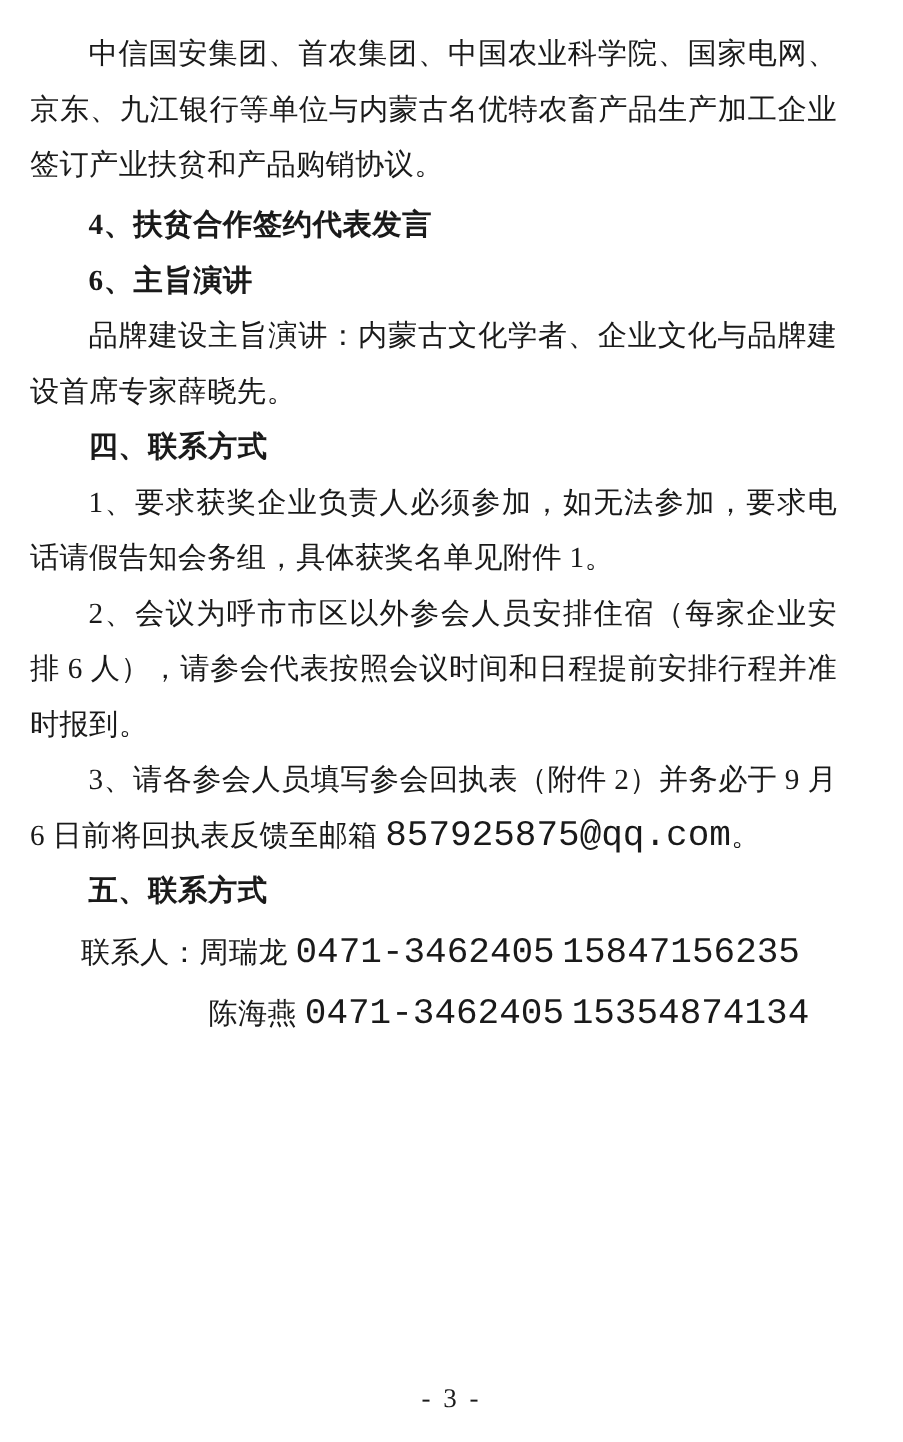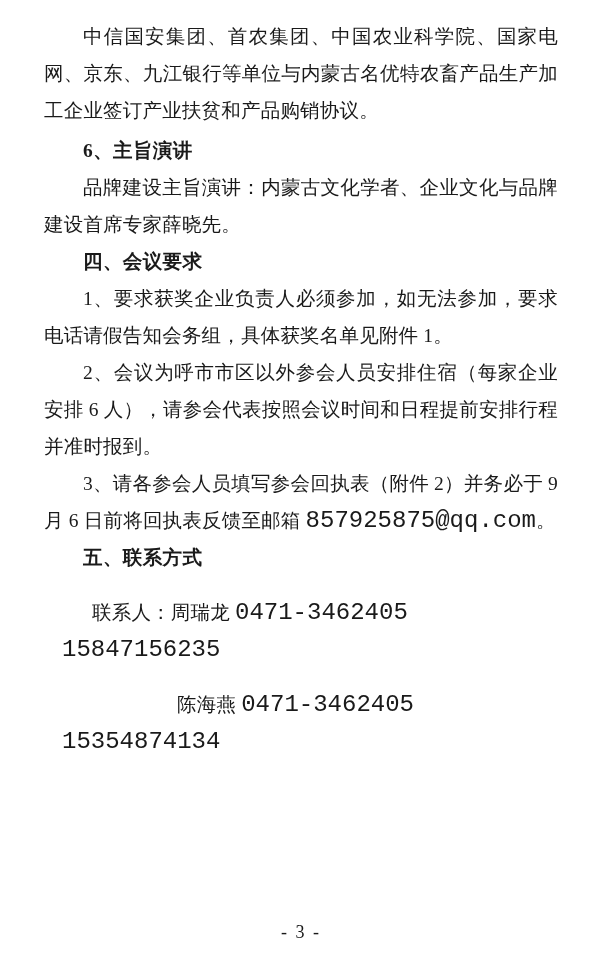--- a/index.html
+++ b/index.html
@@ -13,21 +13,21 @@
     font-family: "Liberation Serif", "DejaVu Serif", serif;
     color: #1a1a1a;
     position: relative;
     overflow: hidden;
   }
   #page {
     width: 602px;
     height: 961px;
     position: relative;
     box-sizing: border-box;
-    padding: 18px 44px 0 44px;
+    padding: 18px 44px 0 20px;
   }
   .para {
     font-size: 19.5px;
     line-height: 37px;
     text-align: justify;
     text-justify: inter-ideograph;
     letter-spacing: 0.2px;
     margin: 0;
   }
   .indent2 {
@@ -45,21 +45,21 @@
     font-size: 19.5px;
     line-height: 37px;
     font-weight: bold;
     text-indent: 39px;
     margin: 0;
     letter-spacing: 0.4px;
   }
   .contact-line {
     font-size: 19.5px;
     line-height: 37px;
-    margin: 18px;
+    margin: 4px;
     text-indent: 30px;
     letter-spacing: 0.2px;
   }
   .contact-line.second {
     text-indent: 115px;
   }
   .latin {
     font-family: "Liberation Mono", "DejaVu Sans Mono", monospace;
     font-size: 24px;
     letter-spacing: 0px;
@@ -78,27 +78,28 @@
 </style>
 </head>
 <body>
 
 <div id="page">
 
   <p class="para indent2">中信国安集团、首农集团、中国农业科学院、国家电网、京东、九江银行等单位与内蒙古名优特农畜产品生产加工企业签订产业扶贫和产品购销协议。</p>
 
   <div class="gap-sm"></div>
 
+  <p class="heading">4、扶贫合作签约代表发言</p>
 
 
   <p class="heading">6、主旨演讲</p>
 
   <p class="para indent2">品牌建设主旨演讲：内蒙古文化学者、企业文化与品牌建设首席专家薛晓先。</p>
 
-  <p class="subheading">四、会议要求</p>
+  <p class="subheading">四、联系方式</p>
 
   <p class="para indent2">1、要求获奖企业负责人必须参加，如无法参加，要求电话请假告知会务组，具体获奖名单见附件 1。</p>
 
   <p class="para indent2">2、会议为呼市市区以外参会人员安排住宿（每家企业安排 6 人），请参会代表按照会议时间和日程提前安排行程并准时报到。</p>
 
   <p class="para indent2">3、请各参会人员填写参会回执表（附件 2）并务必于 9 月 6 日前将回执表反馈至邮箱 <span class="latin">857925875@qq.com</span>。</p>
 
   <p class="subheading">五、联系方式</p>
 
   <p class="contact-line">联系人：周瑞龙 <span class="latin">0471-3462405</span>  <span class="latin">15847156235</span></p>

